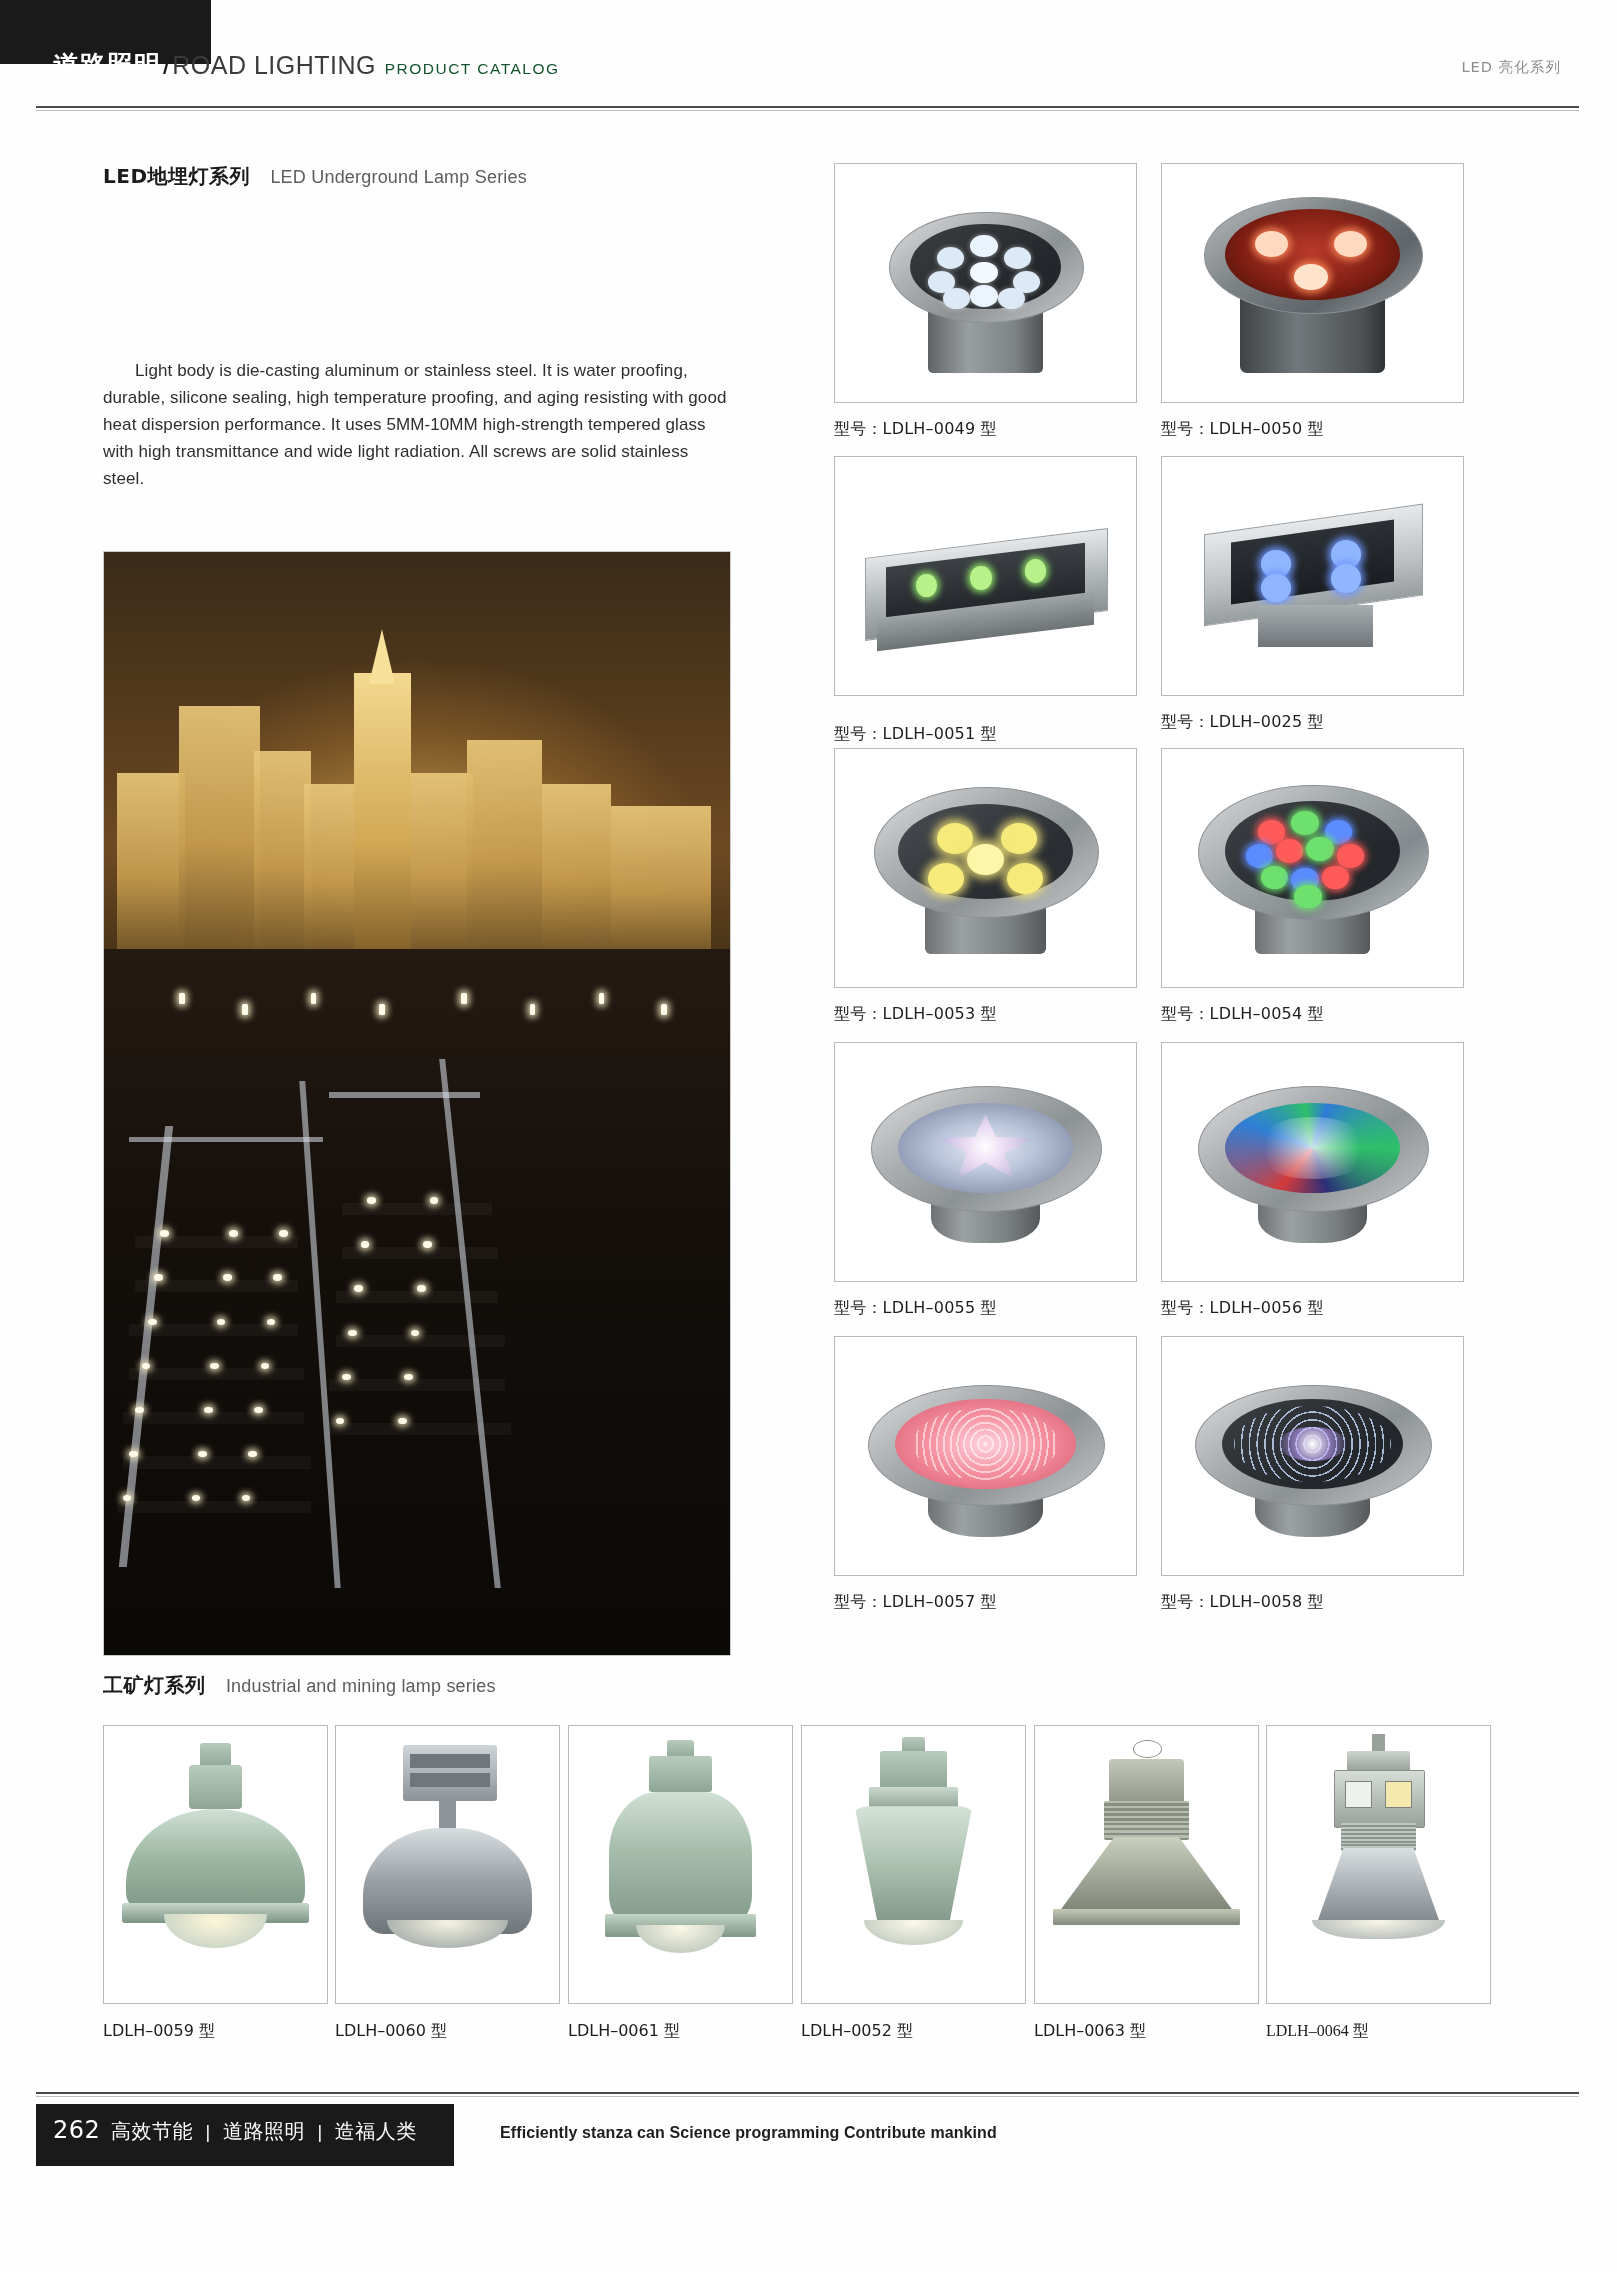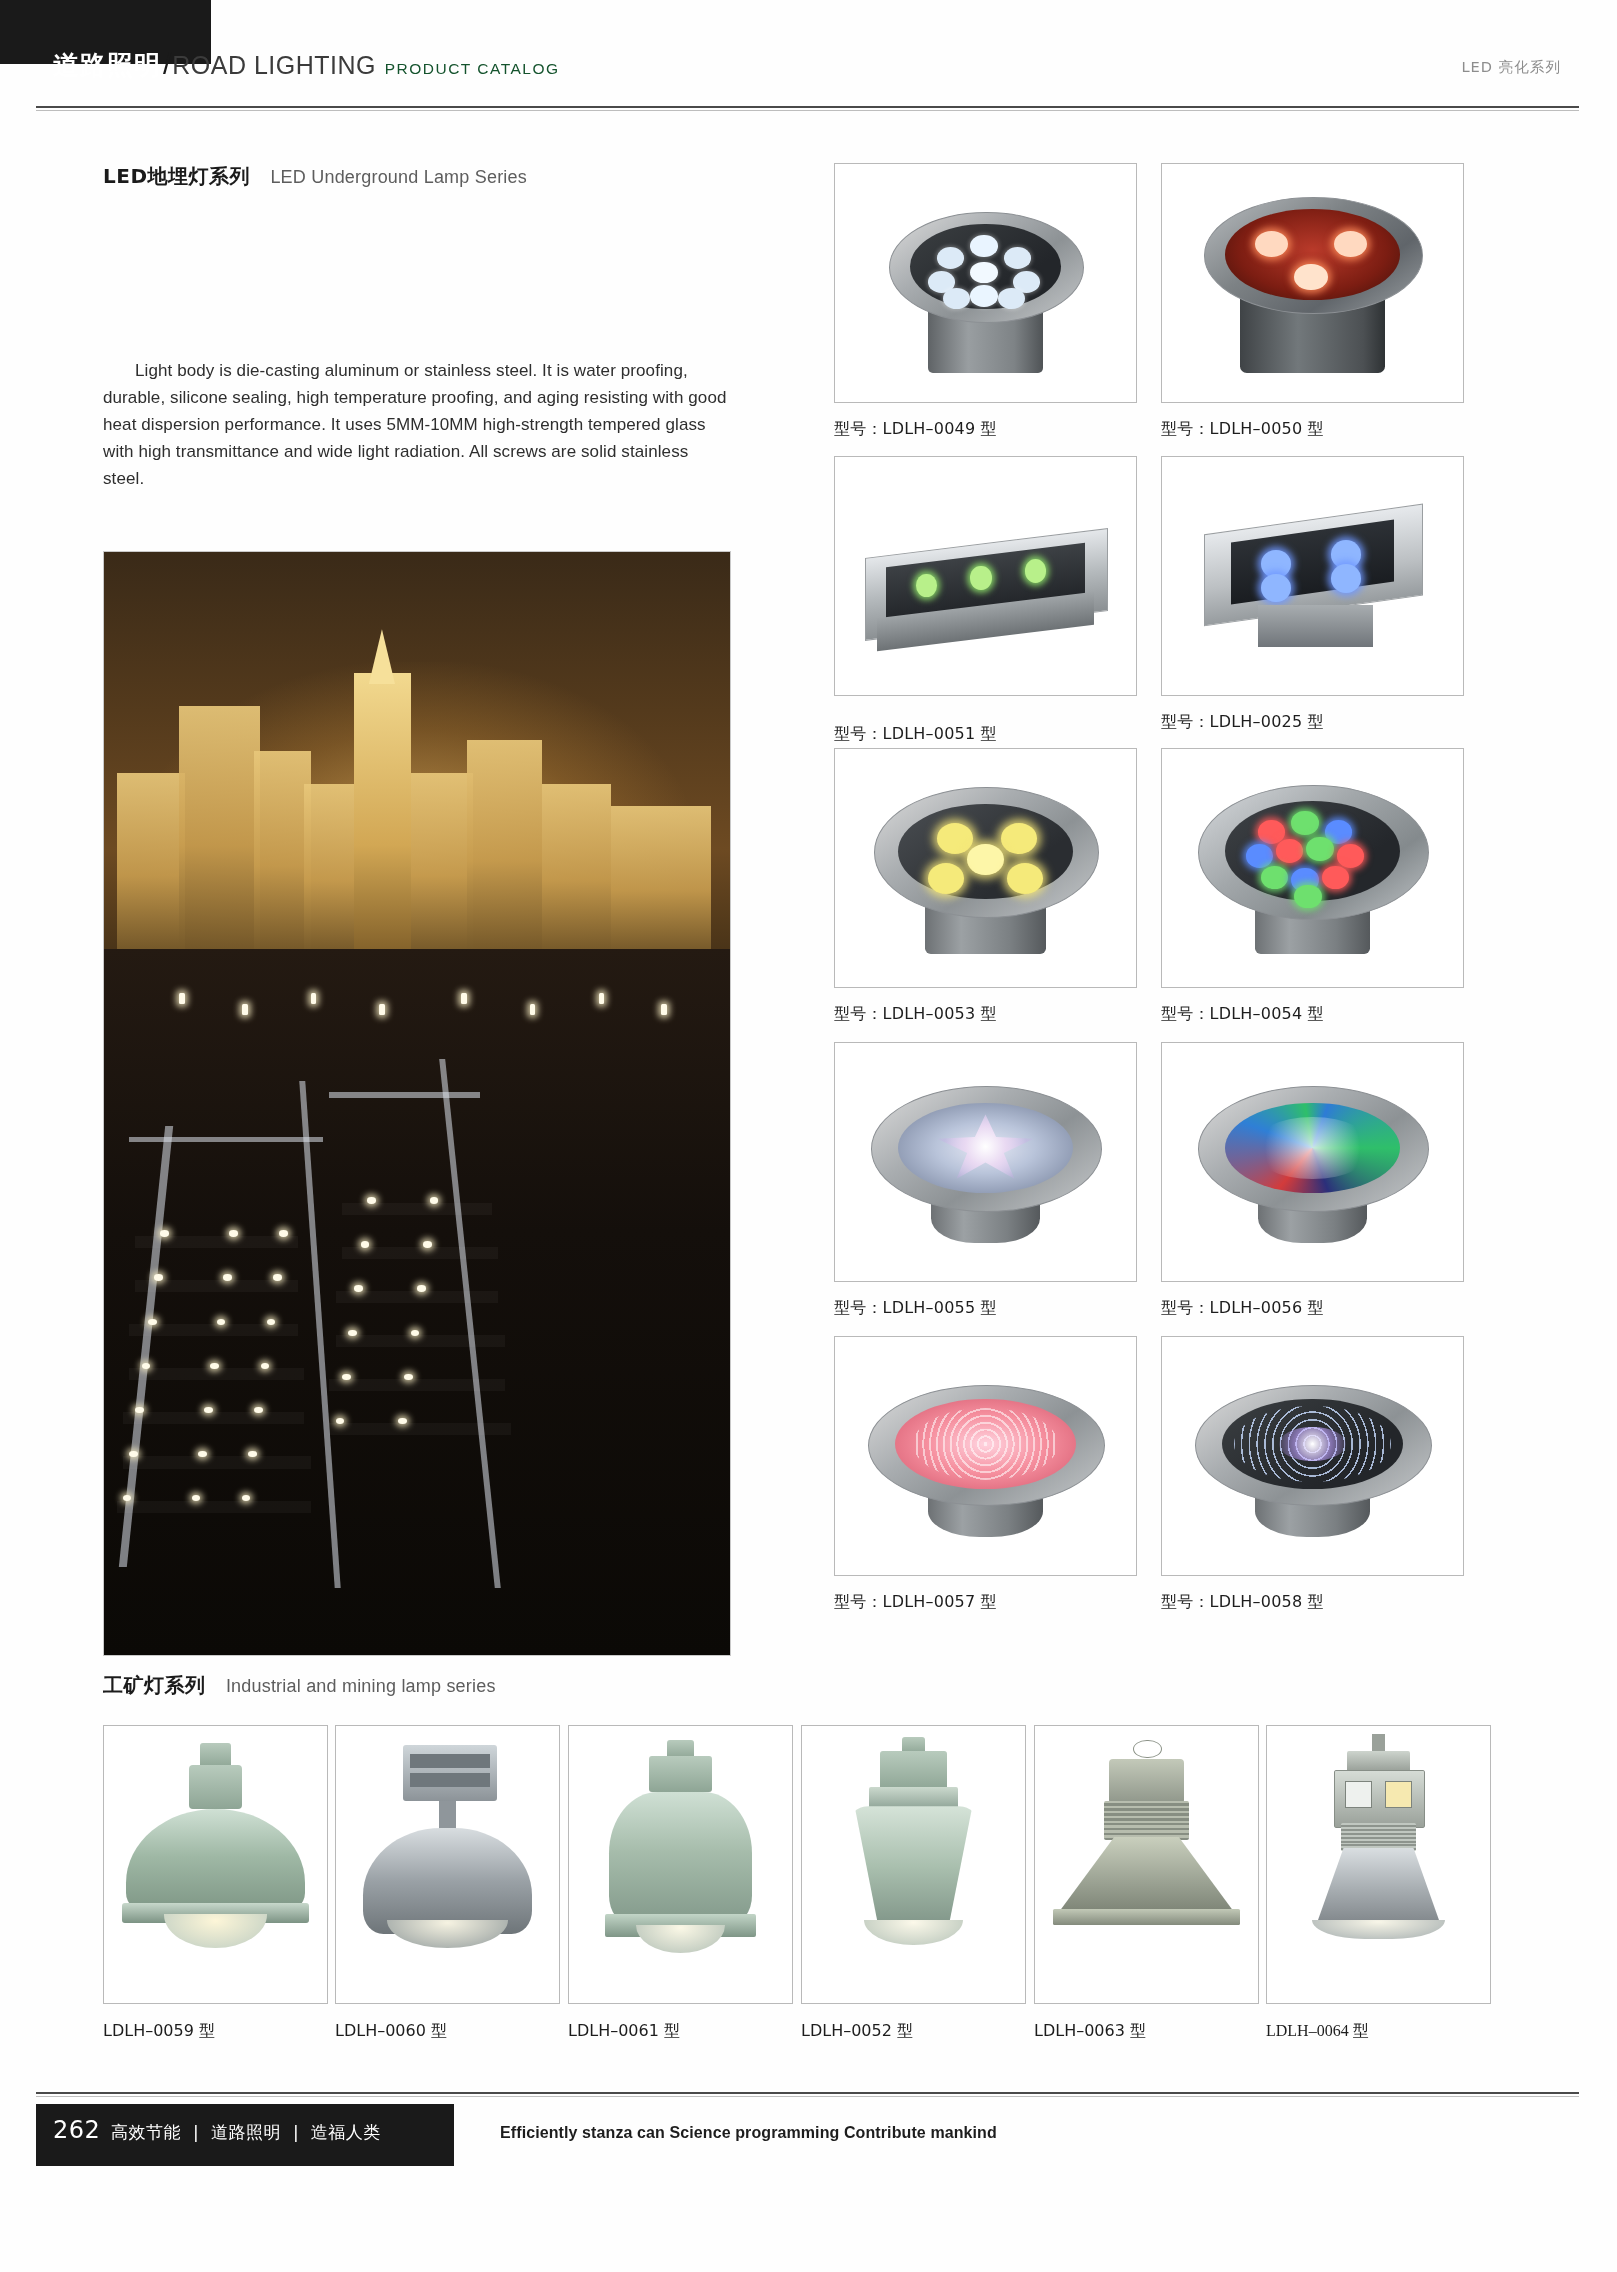--- a/index.html
+++ b/index.html
@@ -305,21 +305,21 @@
   }
   .f-page {
     font-family: "DejaVu Sans", sans-serif;
     font-size: 24px;
     color: #ffffff;
     font-weight: 500;
     letter-spacing: 0.5px;
   }
   .f-cn {
     font-family: "DejaVu Sans", sans-serif;
-    font-size: 17px;
+    font-size: 20px;
     color: #ffffff;
     margin-left: 10.7px;
     letter-spacing: 0.5px;
   }
   .f-div {
     color: #ffffff;
     margin: 0 12.6px;
     font-size: 18px;
     font-weight: 300;
   }

